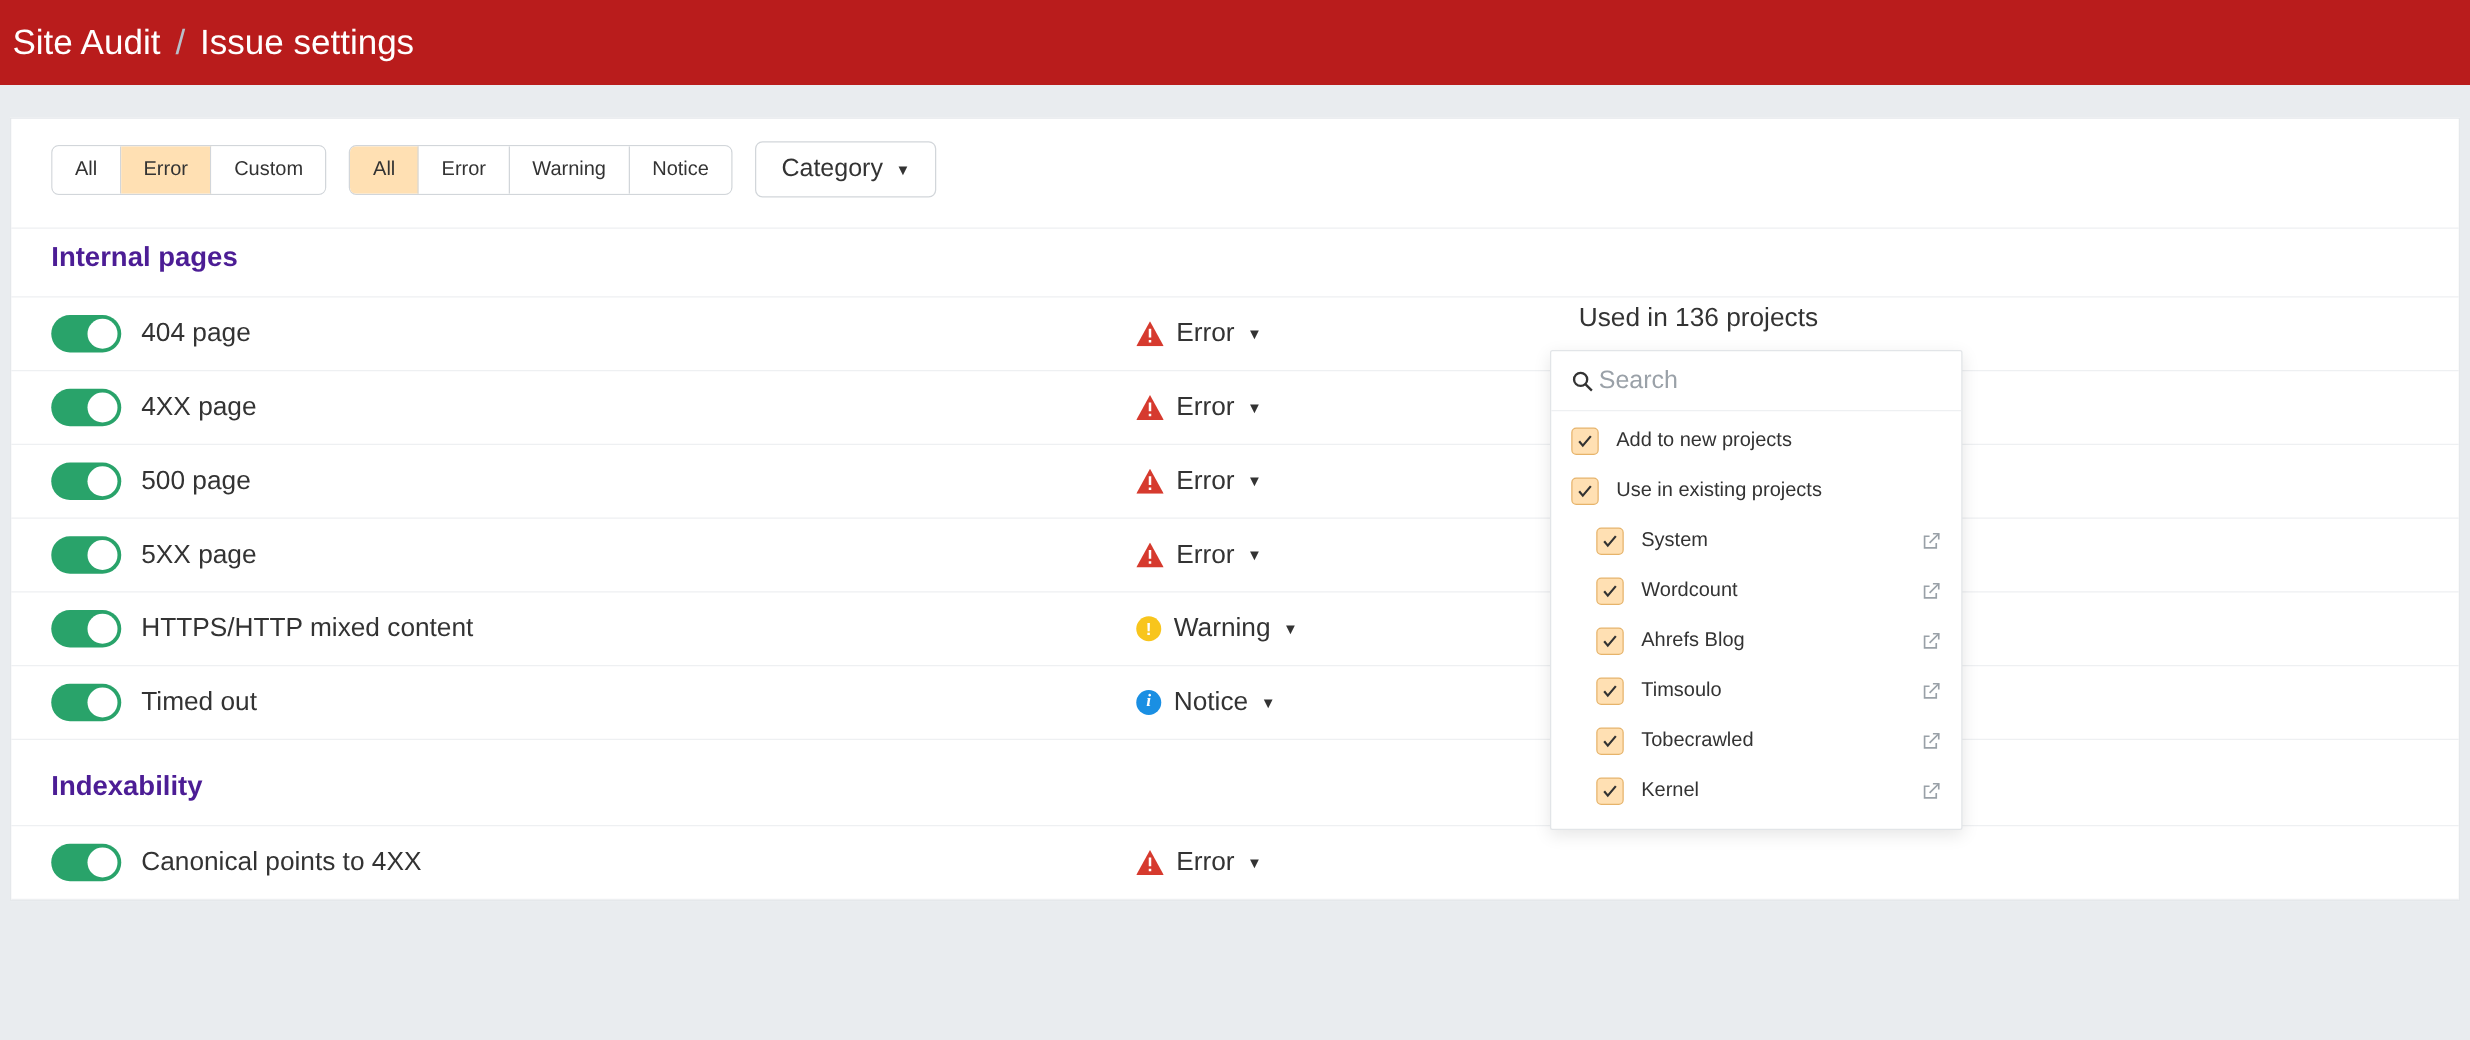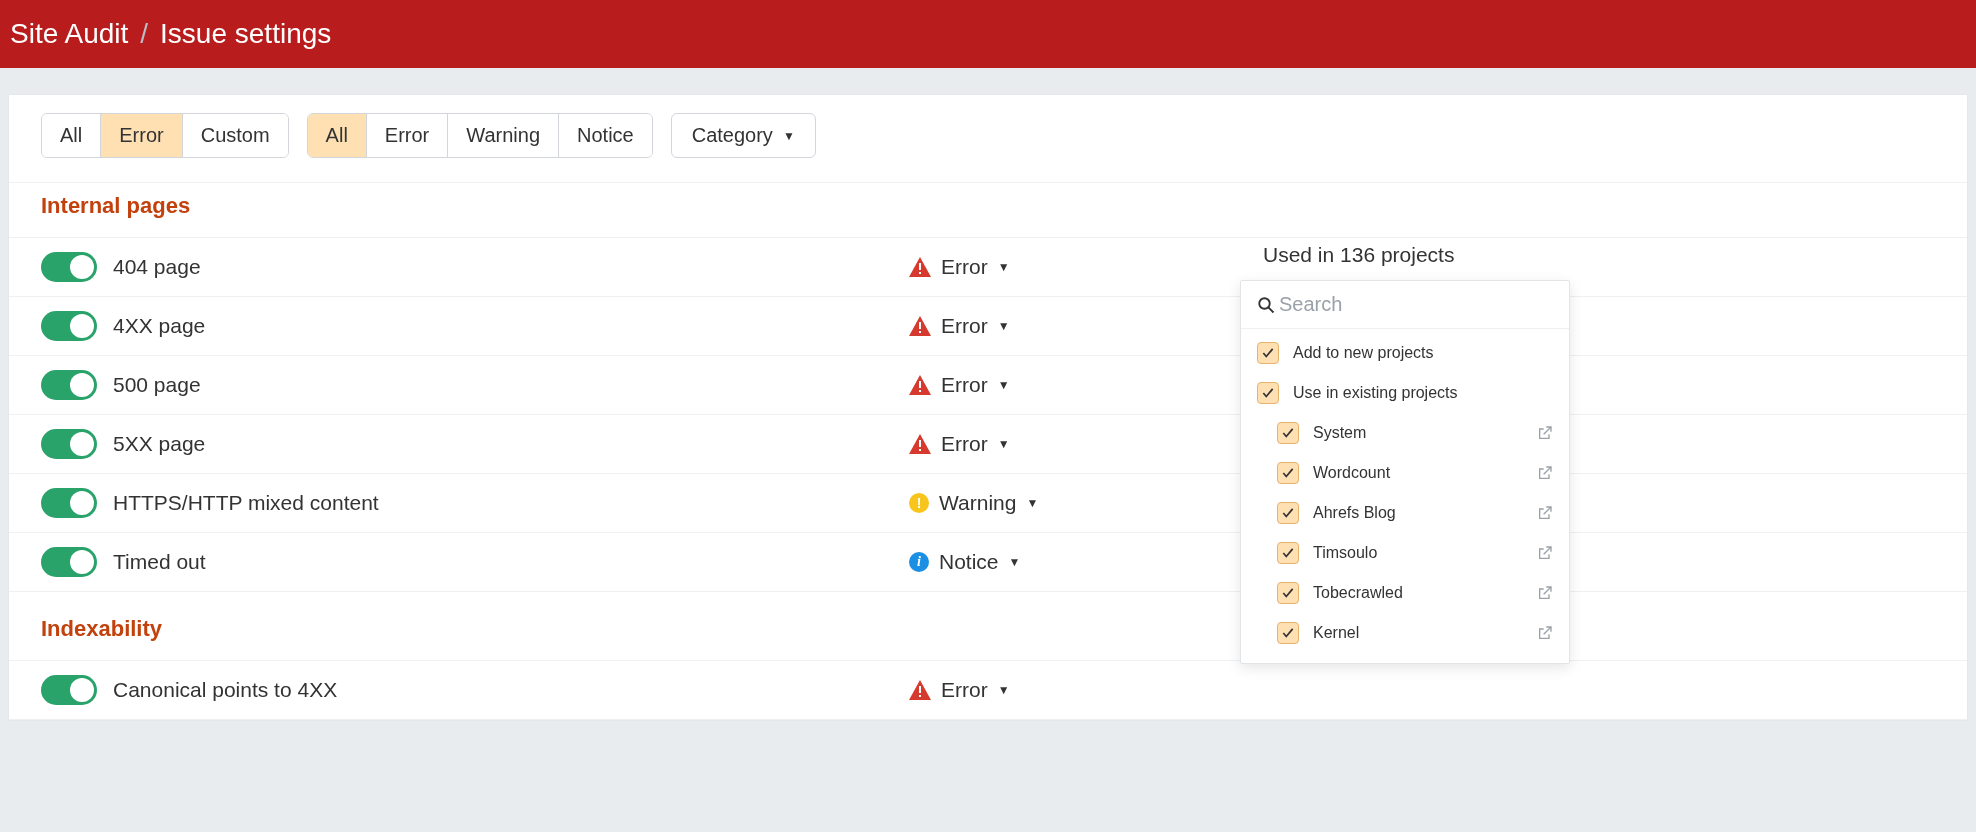--- a/index.html
+++ b/index.html
@@ -39,21 +39,21 @@
   .btn-group {
     display: inline-flex;
     border: 1px solid #d2d6da;
     border-radius: 6px;
     overflow: hidden;
   }
   .btn {
     background: #fff;
     border: none;
     padding: 10px 18px;
-    font-size: 20px;
+    font-size: 16px;
     color: #333;
     cursor: pointer;
     border-right: 1px solid #d2d6da;
   }
   .btn:last-child { border-right: none; }
   .btn.active {
     background: #ffe0b3;
   }
   .btn-drop {
     display: inline-flex;
@@ -64,21 +64,21 @@
     background: #fff;
     padding: 10px 20px;
     font-size: 20px;
     color: #333;
     cursor: pointer;
   }
   .caret { font-size: 12px; color: #333; }
   .section-title {
     font-size: 22px;
     font-weight: 700;
-    color: #c2410c;
+    color: #4c1d95;
     padding: 10px 32px 18px 32px;
   }
   .rowlist { }
   .row {
     display: flex;
     align-items: center;
     padding: 14px 32px;
     border-top: 1px solid #eef0f2;
     font-size: 21px;
     color: #333;

